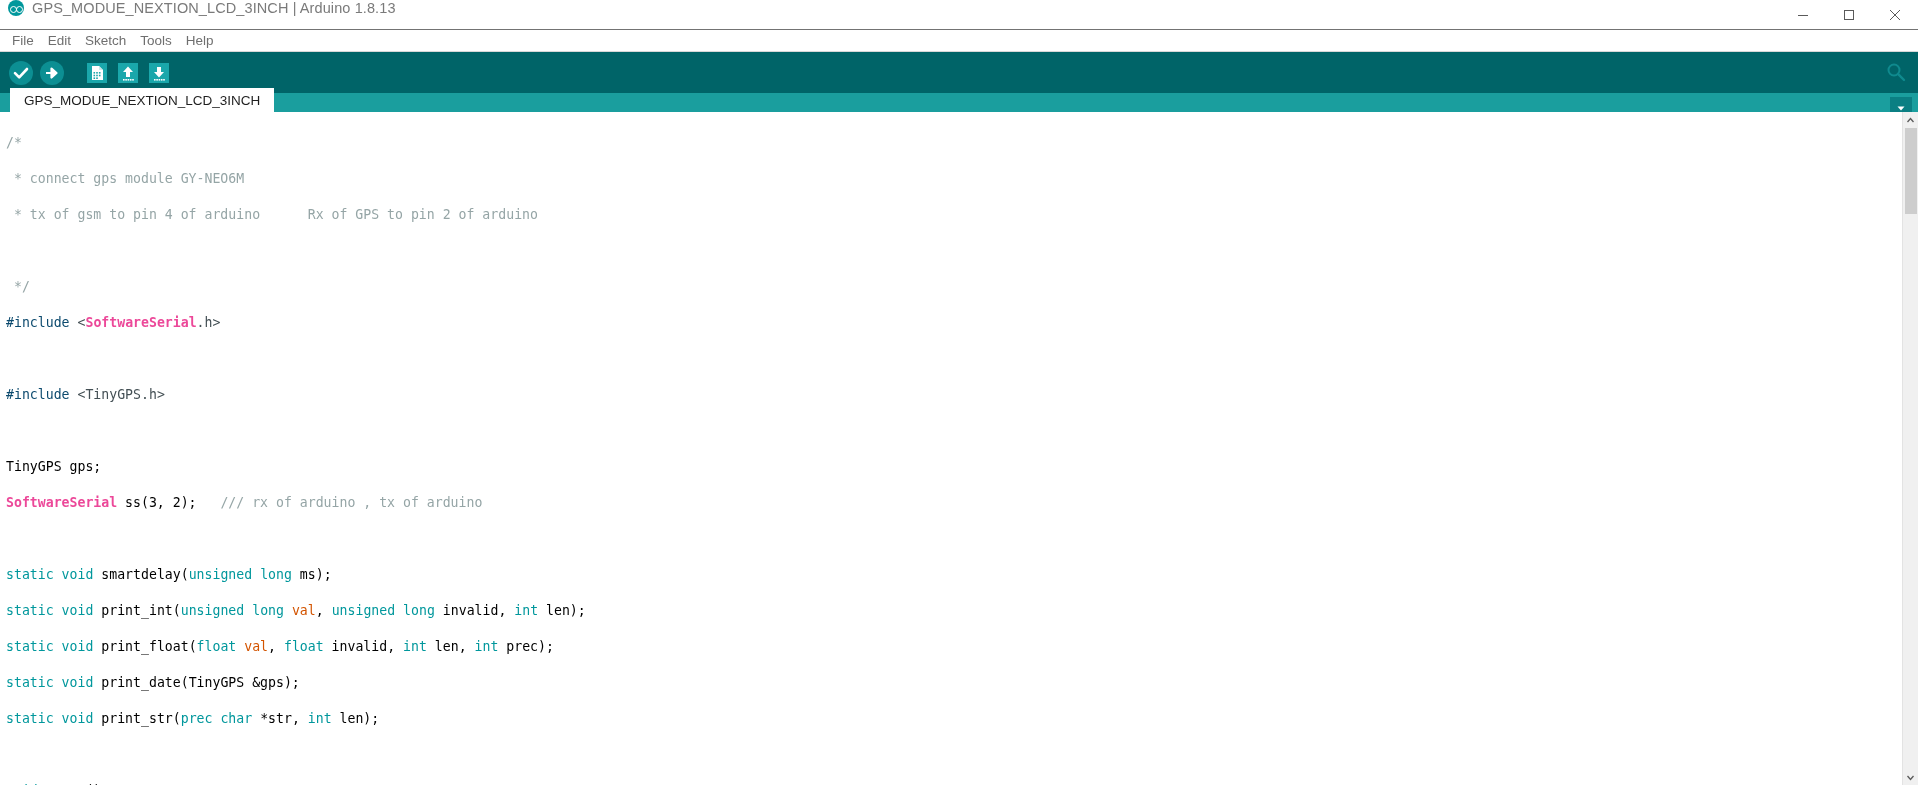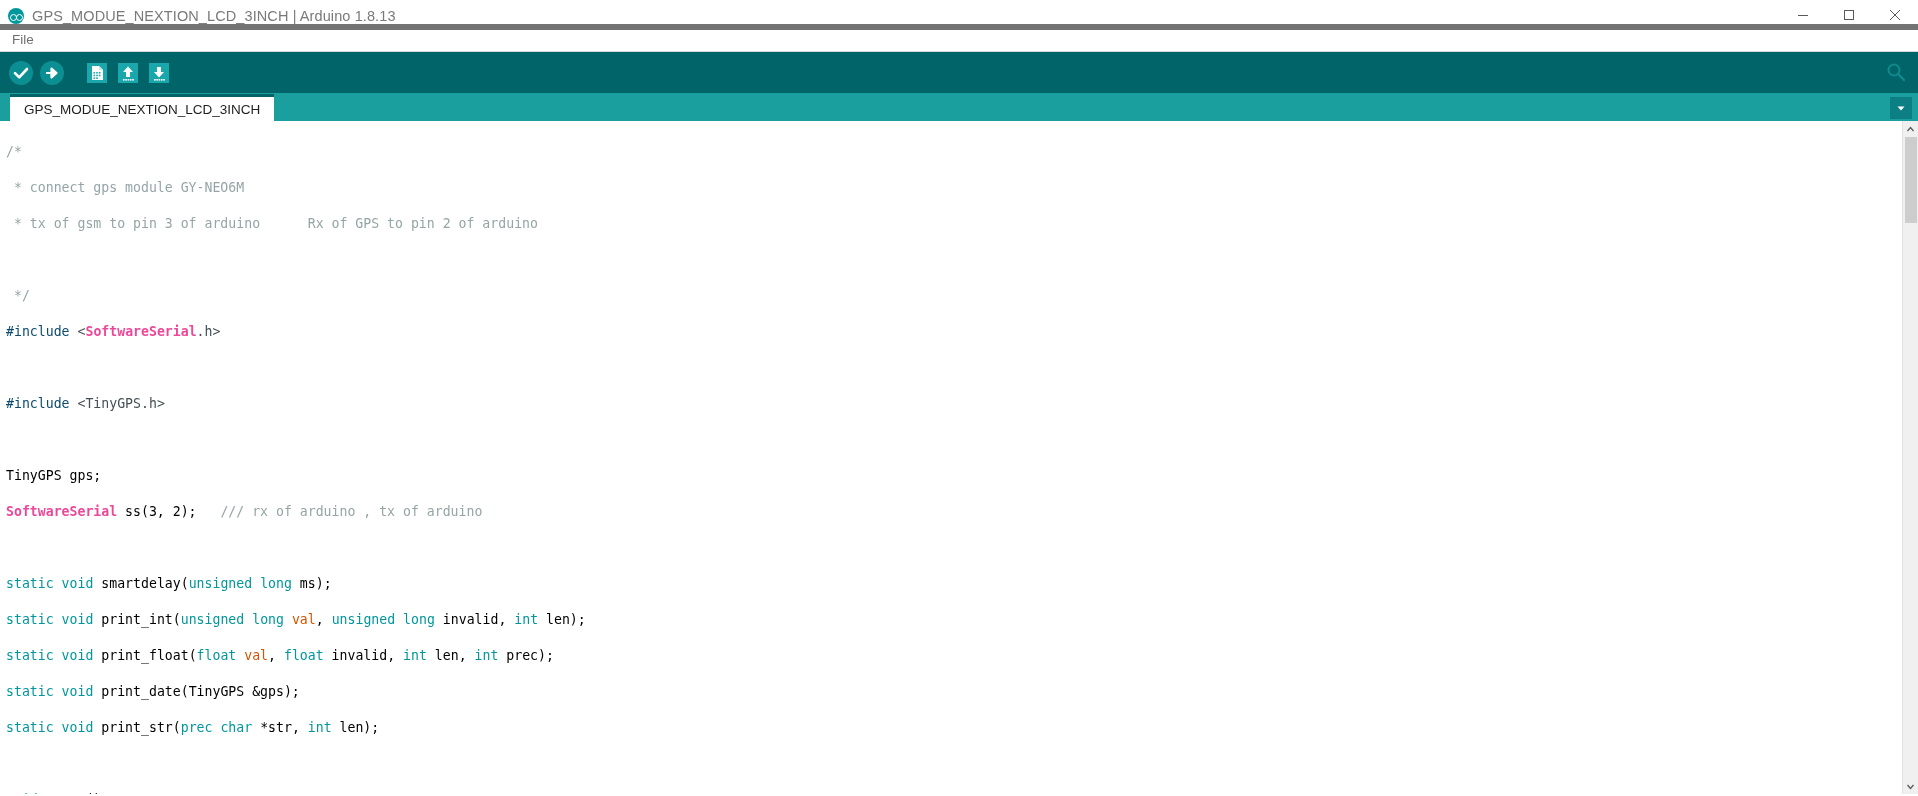--- a/index.html
+++ b/index.html
@@ -8,23 +8,23 @@
     background: #ffffff;
     font-family: "Liberation Sans", sans-serif;
     overflow: hidden;
   }
 
   
   .titlebar {
     height: 30px;
     background: #ffffff;
     display: flex;
-    align-items: flex-end;
-    position: relative;
-    border-bottom: 6px solid #737373;
+    align-items: flex-start;
+    position: relative;
+    border-bottom: 1px solid #737373;
   }
   .app-icon {
     width: 16px; height: 16px;
     margin-left: 8px; margin-right: 8px;
     border-radius: 50%;
     background: #00979c;
     position: relative;
     flex: none;
   }
   .app-icon::before, .app-icon::after {
@@ -55,24 +55,23 @@
     display: flex; align-items: center; justify-content: center;
     color: #5a5a5a;
   }
   .win-btn svg { display: block; }
 
   
   .menubar {
     height: 22px;
     background: #ffffff;
     display: flex;
-    align-items: flex-start;
+    align-items: center;
     padding-left: 5px;
     border-bottom: 1px solid #d8d8d8;
-    flex-direction: column;
   }
   .menu-item {
     font-size: 13.5px;
     color: #6f6f6f;
     padding: 0 7px;
     line-height: 20px;
     white-space: nowrap;
   }
 
   
@@ -93,21 +92,21 @@
   .tb-gap { width: 14px; flex: none; }
   .tb-right {
     position: absolute;
     right: 8px; top: 6px;
     width: 28px; height: 28px;
     display: flex; align-items: center; justify-content: center;
   }
 
   
   .tabbar {
-    height: 28px;
+    height: 19px;
     background: #1a9e9e;
     display: flex;
     align-items: flex-end;
     position: relative;
   }
   .tab {
     height: 27px;
     margin-left: 10px;
     padding: 0 14px;
     background: #ffffff;
@@ -286,21 +285,21 @@
     <svg width="12" height="12" viewBox="0 0 12 12">
       <path d="M2.5 4.5 L6 8.5 L9.5 4.5 Z" fill="#ffffff"></path>
     </svg>
   </div>
 </div>
 
 <div class="editor-wrap">
   <div class="code">
 <div class="ln"><span class="cmt">/*</span></div>
 <div class="ln"><span class="cmt"> * connect gps module GY-NEO6M</span></div>
-<div class="ln"><span class="cmt"> * tx of gsm to pin 3 of arduino      Rx of GPS to pin 2 of arduino</span></div>
+<div class="ln"><span class="cmt"> * tx of gsm to pin 4 of arduino      Rx of GPS to pin 2 of arduino</span></div>
 <div class="ln">&nbsp;</div>
 <div class="ln"><span class="cmt"> */</span></div>
 <div class="ln"><span class="pre">#include</span> <span class="pun">&lt;</span><span class="kw2">SoftwareSerial</span><span class="pun">.h&gt;</span></div>
 <div class="ln">&nbsp;</div>
 <div class="ln"><span class="pre">#include</span> <span class="pun">&lt;TinyGPS.h&gt;</span></div>
 <div class="ln">&nbsp;</div>
 <div class="ln">TinyGPS gps;</div>
 <div class="ln"><span class="kw2">SoftwareSerial</span> ss(3, 2);   <span class="cmt">/// rx of arduino , tx of arduino</span></div>
 <div class="ln">&nbsp;</div>
 <div class="ln"><span class="kw">static</span> <span class="kw">void</span> smartdelay(<span class="kw">unsigned</span> <span class="kw">long</span> ms);</div>

